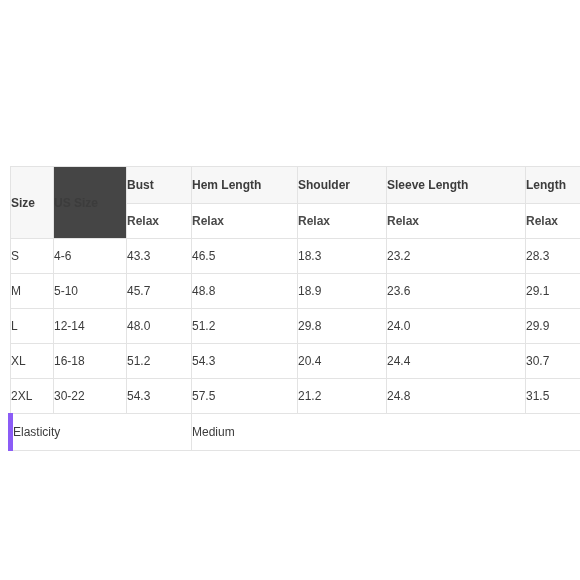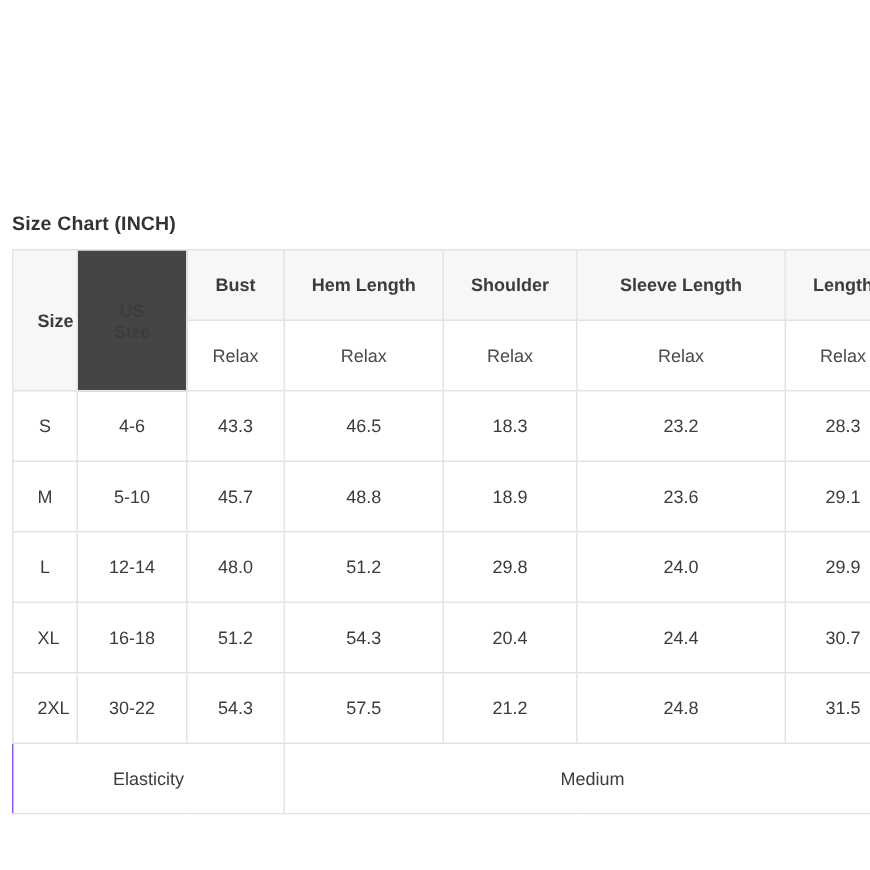--- a/index.html
+++ b/index.html
@@ -45,25 +45,25 @@
   table.size-table {
     border-collapse: collapse;
     table-layout: fixed;
     width: 592px;
     background: #ffffff;
   }
 
   table.size-table th,
   table.size-table td {
     border: 1px solid #e3e3e3;
-    text-align: center;
+    text-align: left;
     vertical-align: middle;
     font-size: 12px;
     color: #3c3c3c;
-    padding: 16px;
+    padding: 0;
     box-sizing: border-box;
   }
 
   
   col.c-size     { width: 43px; }
   col.c-ussize   { width: 73px; }
   col.c-bust     { width: 65px; }
   col.c-hem      { width: 106px; }
   col.c-shoulder { width: 89px; }
   col.c-sleeve   { width: 139px; }
@@ -82,21 +82,21 @@
   }
 
   th.dark-head {
     background: #454545;
     color: #ffffff;
     border-color: #454545;
     font-weight: bold;
   }
 
   tr.relax-row th {
-    font-weight: normal;
+    font-weight: bold;
     font-size: 12px;
     color: #4a4a4a;
     background: #ffffff;
     height: 35px;
   }
 
   tbody td {
     height: 35px;
     font-weight: normal;
     font-size: 12px;
@@ -106,33 +106,32 @@
 
   tfoot td {
     height: 37px;
     font-size: 12px;
     font-weight: normal;
     color: #3c3c3c;
     background: #ffffff;
     border-bottom: 1px solid #e3e3e3;
   }
   tfoot td.foot-left {
-    border-left: 1px solid #8b5cf6;
+    border-left: 5px solid #8b5cf6;
     border-top: 1px solid #e3e3e3;
   }
   tfoot td.foot-right {
     border-top: 1px solid #e3e3e3;
   }
 </style>
 </head>
 <body>
 
 <div class="page">
 
-  <div class="chart-title">Size Chart (INCH)</div>
 
   <div class="table-wrap">
     <table class="size-table">
       <colgroup>
         <col class="c-size">
         <col class="c-ussize">
         <col class="c-bust">
         <col class="c-hem">
         <col class="c-shoulder">
         <col class="c-sleeve">

